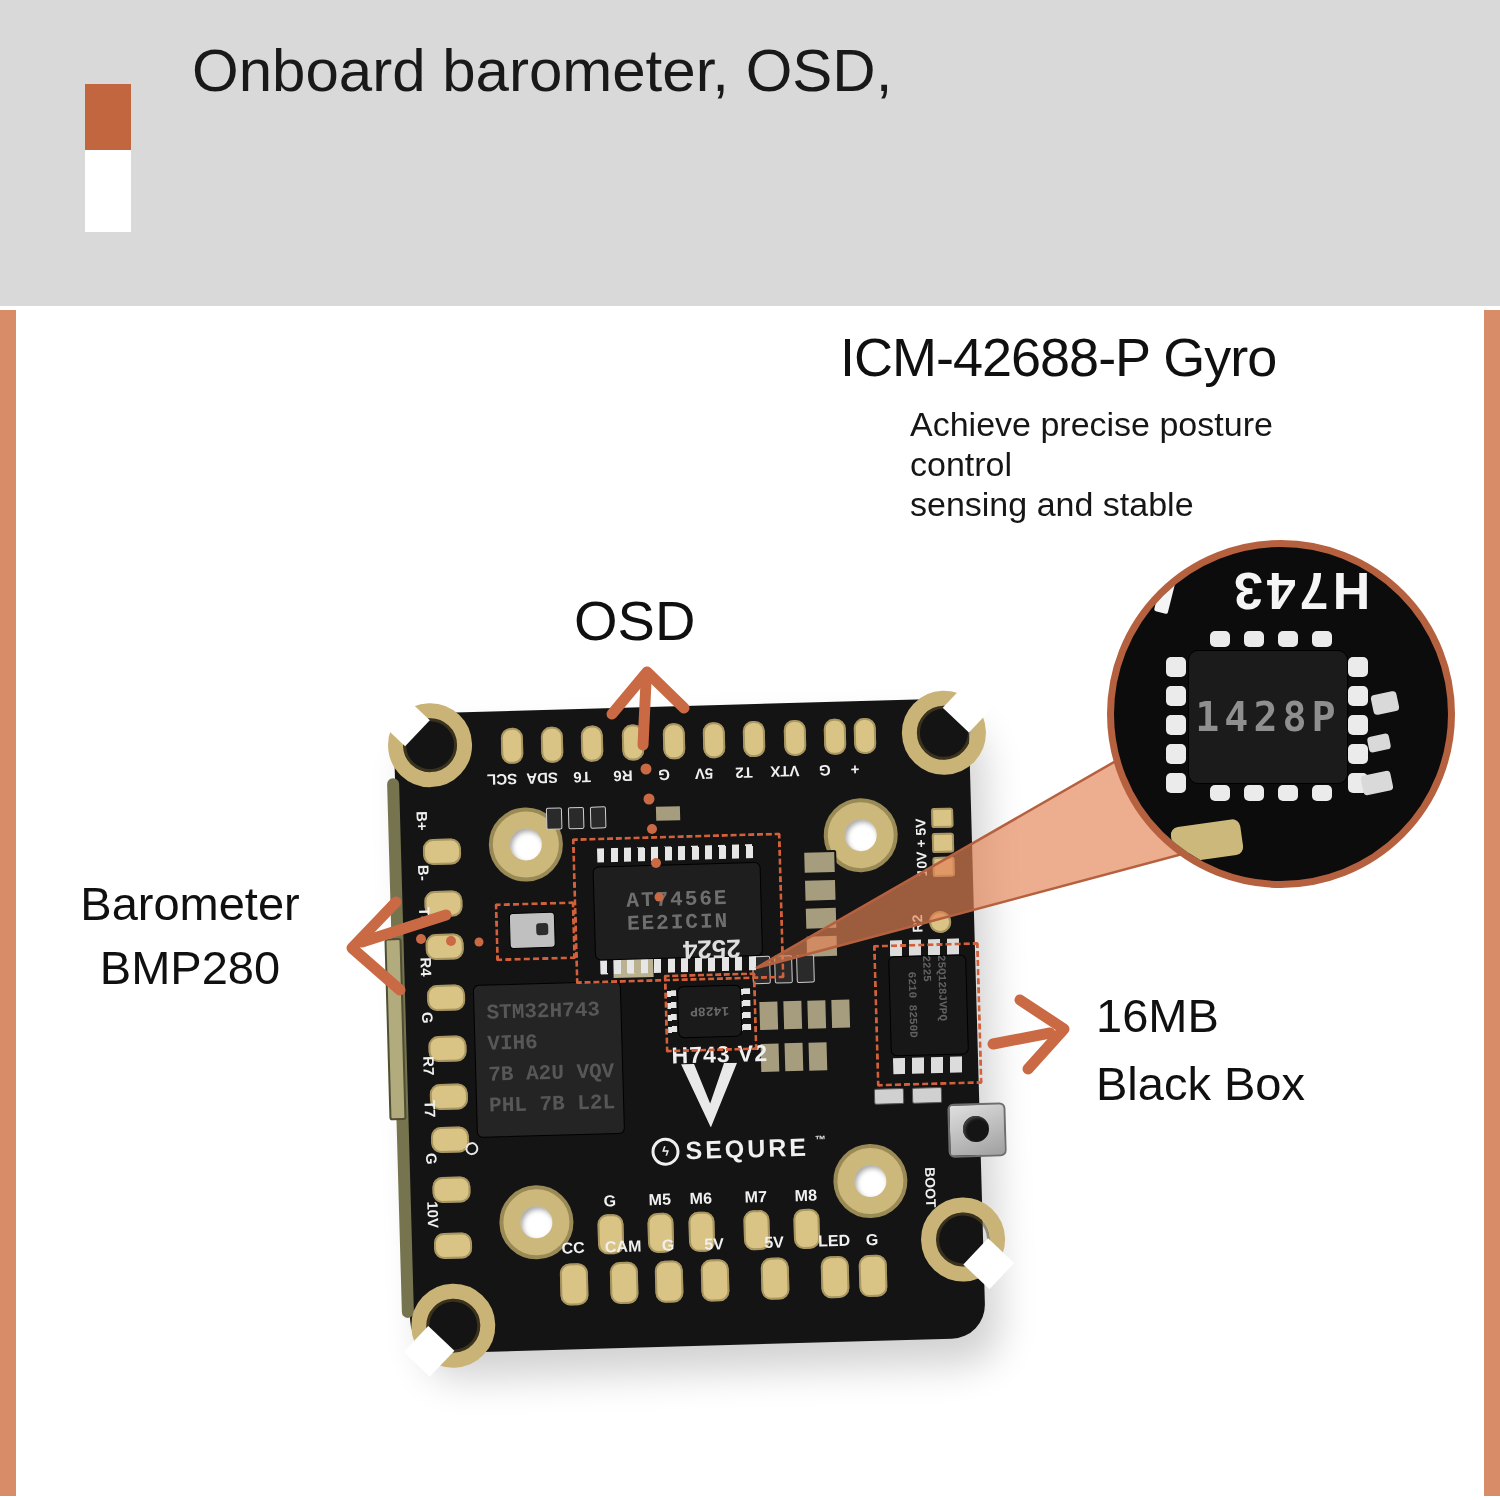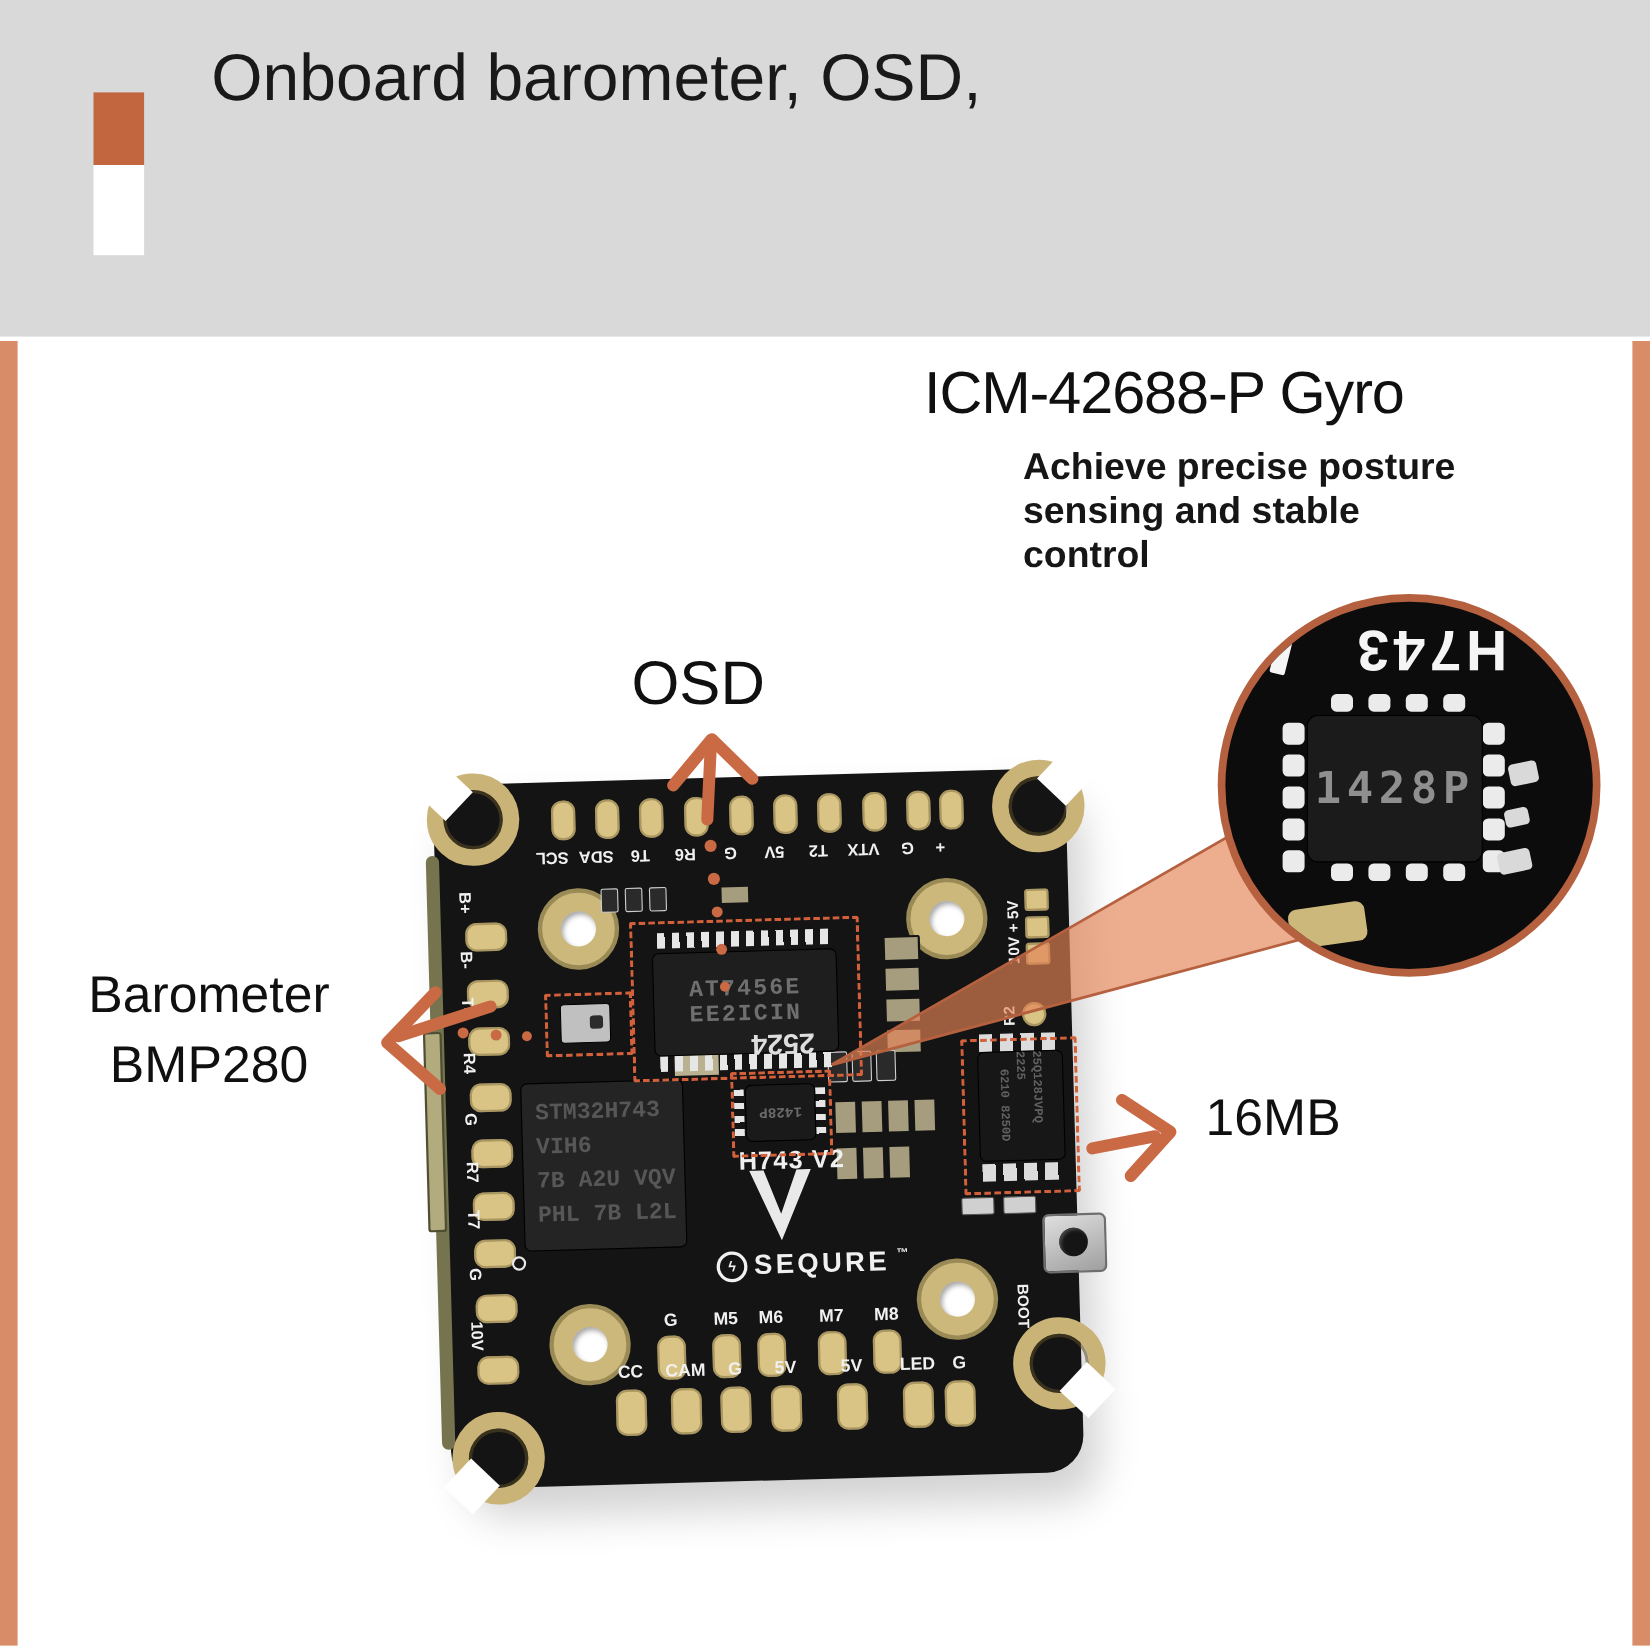--- a/index.html
+++ b/index.html
@@ -8,21 +8,21 @@
   .abs{position:absolute;}
   
   #header{left:0;top:0;width:1500px;height:306px;background:#d9d9d9;}
   .hline{position:absolute;left:192px;color:#191919;font-size:60px;letter-spacing:0px;white-space:nowrap;}
   #bullet-top{left:85px;top:84px;width:46px;height:66px;background:#c1663e;}
   #bullet-bottom{left:85px;top:150px;width:46px;height:82px;background:#ffffff;}
   
   .sidebar{top:310px;width:16px;height:1186px;background:#d98c68;}
   
   #gyro-title{left:840px;top:326px;font-size:54px;color:#101010;letter-spacing:-1px;white-space:nowrap;}
-  #gyro-desc{left:930px;top:404px;font-size:34px;line-height:40px;color:#161616;font-weight:bold;}
+  #gyro-desc{left:910px;top:404px;font-size:34px;line-height:40px;color:#161616;}
   #osd-label{left:574px;top:588px;font-size:56px;color:#101010;}
   .biglabel{font-size:47px;color:#101010;white-space:nowrap;}
   
   #overlay{left:0;top:0;z-index:5;pointer-events:none;}
   .ar{fill:none;stroke:#c96a45;stroke-width:11;stroke-linecap:round;stroke-linejoin:round;}
   .dot{fill:#c96a45;}
   
   #board{left:402px;top:706px;width:575px;height:640px;background:#141414;border-radius:34px;
          transform:rotate(-1.6deg);z-index:4;box-shadow:14px 26px 38px rgba(0,0,0,0.18);}
   .pad{position:absolute;background:#d9c486;border-radius:10px;box-shadow:inset 0 0 0 2px rgba(80,65,25,.35);}
@@ -61,28 +61,29 @@
     <div id="bullet-bottom" class="abs"></div>
     <div class="hline" style="top:36px">Onboard barometer, OSD,</div>
   </div>
 
   <div class="abs sidebar" style="left:0"></div>
   <div class="abs sidebar" style="left:1484px"></div>
 
   <div id="gyro-title" class="abs">ICM-42688-P Gyro</div>
   <div id="gyro-desc" class="abs">
     <div>Achieve precise posture</div>
+    <div>control</div>
     <div>sensing and stable</div>
-    <div>control</div>
   </div>
 
   <div id="osd-label" class="abs">OSD</div>
   <div class="abs biglabel" style="left:40px;top:876px;width:300px;text-align:center">Barometer</div>
   <div class="abs biglabel" style="left:40px;top:940px;width:300px;text-align:center">BMP280</div>
   <div class="abs biglabel" style="left:1096px;top:988px">16MB</div>
+  <div class="abs biglabel" style="left:1096px;top:1056px">Black Box</div>
 
   <div id="board" class="abs">
 
     <div class="abs" style="left:-8px;top:64px;width:12px;height:540px;background:#75744f;border-radius:6px"></div>
     <div class="abs" style="left:-15px;top:224px;width:13px;height:178px;background:#b2ab7d;border:2px solid #4e4e33;border-radius:3px"></div>
 
     <div class="clamp" style="left:-6px;top:-10px">
         <div class="notch" style="top:-16px;left:-16px"></div>
       </div>
     <div class="clamp" style="left:508px;top:-8px">

